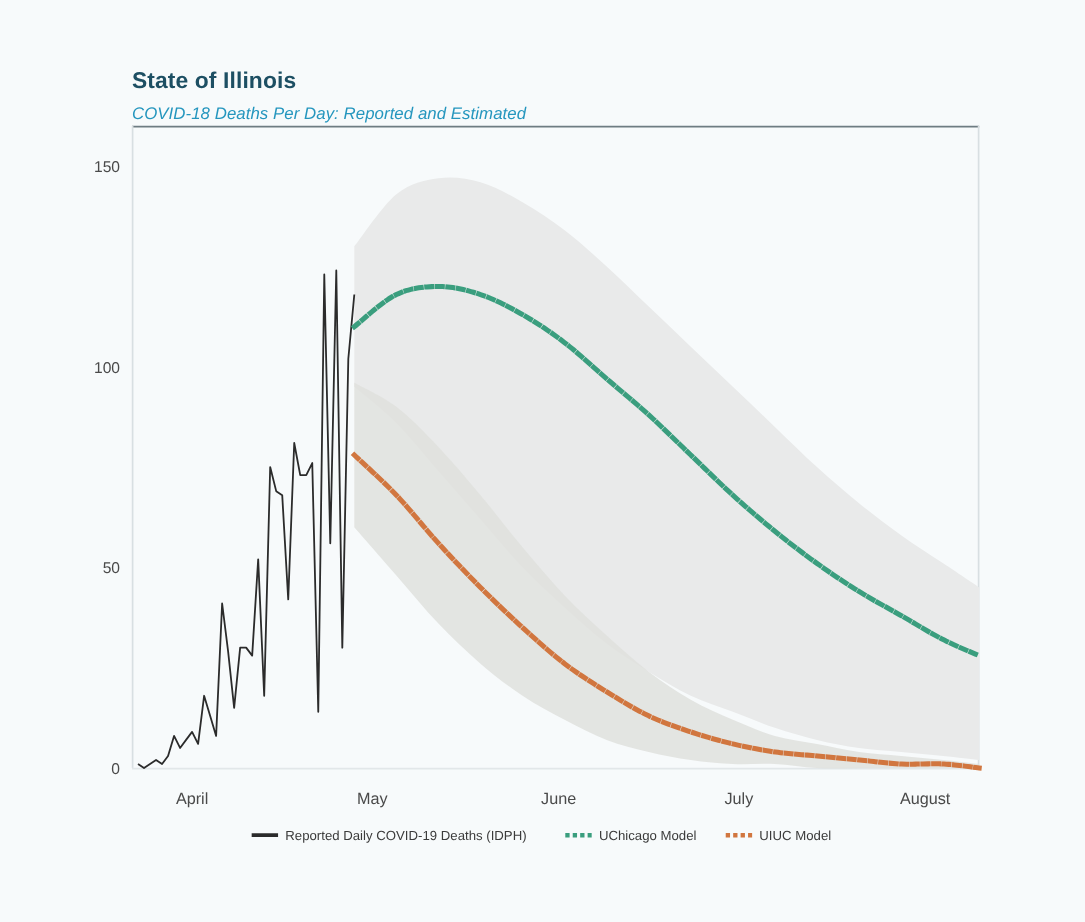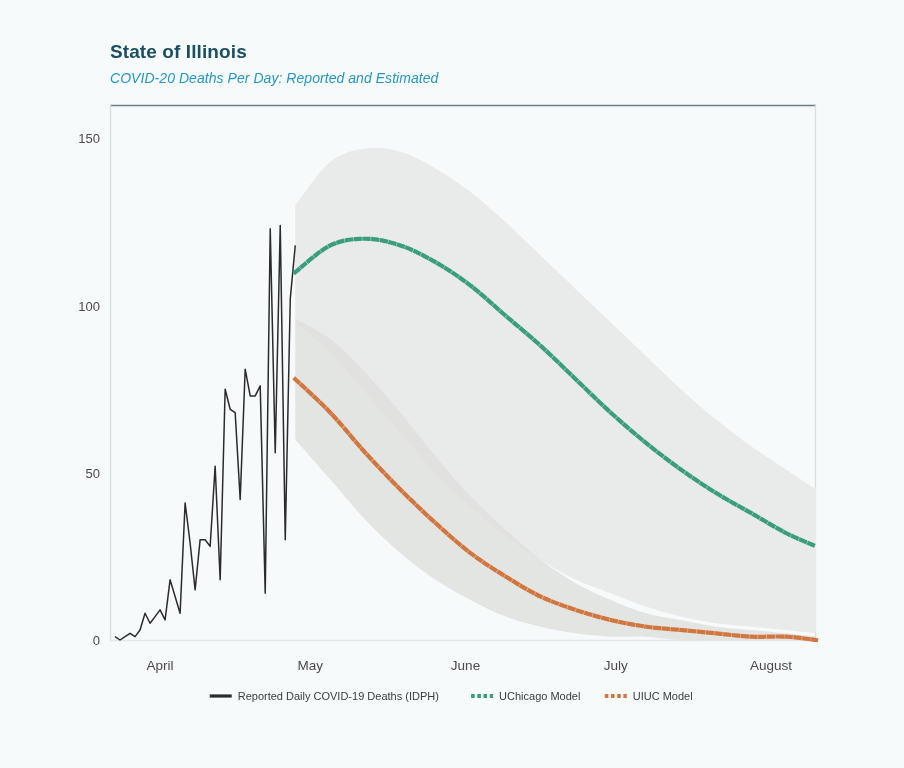--- a/index.html
+++ b/index.html
@@ -16,21 +16,21 @@
   }
   #chart-root {
     position: absolute;
     left: 0; top: 0;
     width: 904px;
     height: 768px;
   }
   .titles {
     position: absolute;
     left: 110px;
-    top: 40px;
+    top: 56px;
   }
   .chart-title {
     font-size: 19px;
     font-weight: bold;
     color: #1d4f63;
     letter-spacing: 0.1px;
     margin: 0;
     line-height: 1.25;
   }
   .chart-subtitle {
@@ -62,21 +62,21 @@
     fill: #3b3b3b;
   }
 </style>
 </head>
 <body>
 
 <div id="chart-root">
 
   <div class="titles">
     <div class="chart-title">State of Illinois</div>
-    <div class="chart-subtitle">COVID-20 Deaths Per Day: Reported and Estimated</div>
+    <div class="chart-subtitle">COVID-18 Deaths Per Day: Reported and Estimated</div>
   </div>
 
   <svg class="plot" viewBox="0 0 904 768">
 
     <line id="border-top" x1="110" y1="105.5" x2="816" y2="105.5" stroke="#6e7c82" stroke-width="1.6"></line>
     <line id="axis-left" x1="110.5" y1="105" x2="110.5" y2="640" stroke="#d8dfe2" stroke-width="1.4"></line>
     <line id="axis-right" x1="815.5" y1="105" x2="815.5" y2="640" stroke="#d8dfe2" stroke-width="1.4"></line>
     <line id="axis-bottom" x1="110" y1="640.5" x2="816" y2="640.5" stroke="#e2e7e9" stroke-width="1.4"></line>
 
     <g id="ytick-group">

